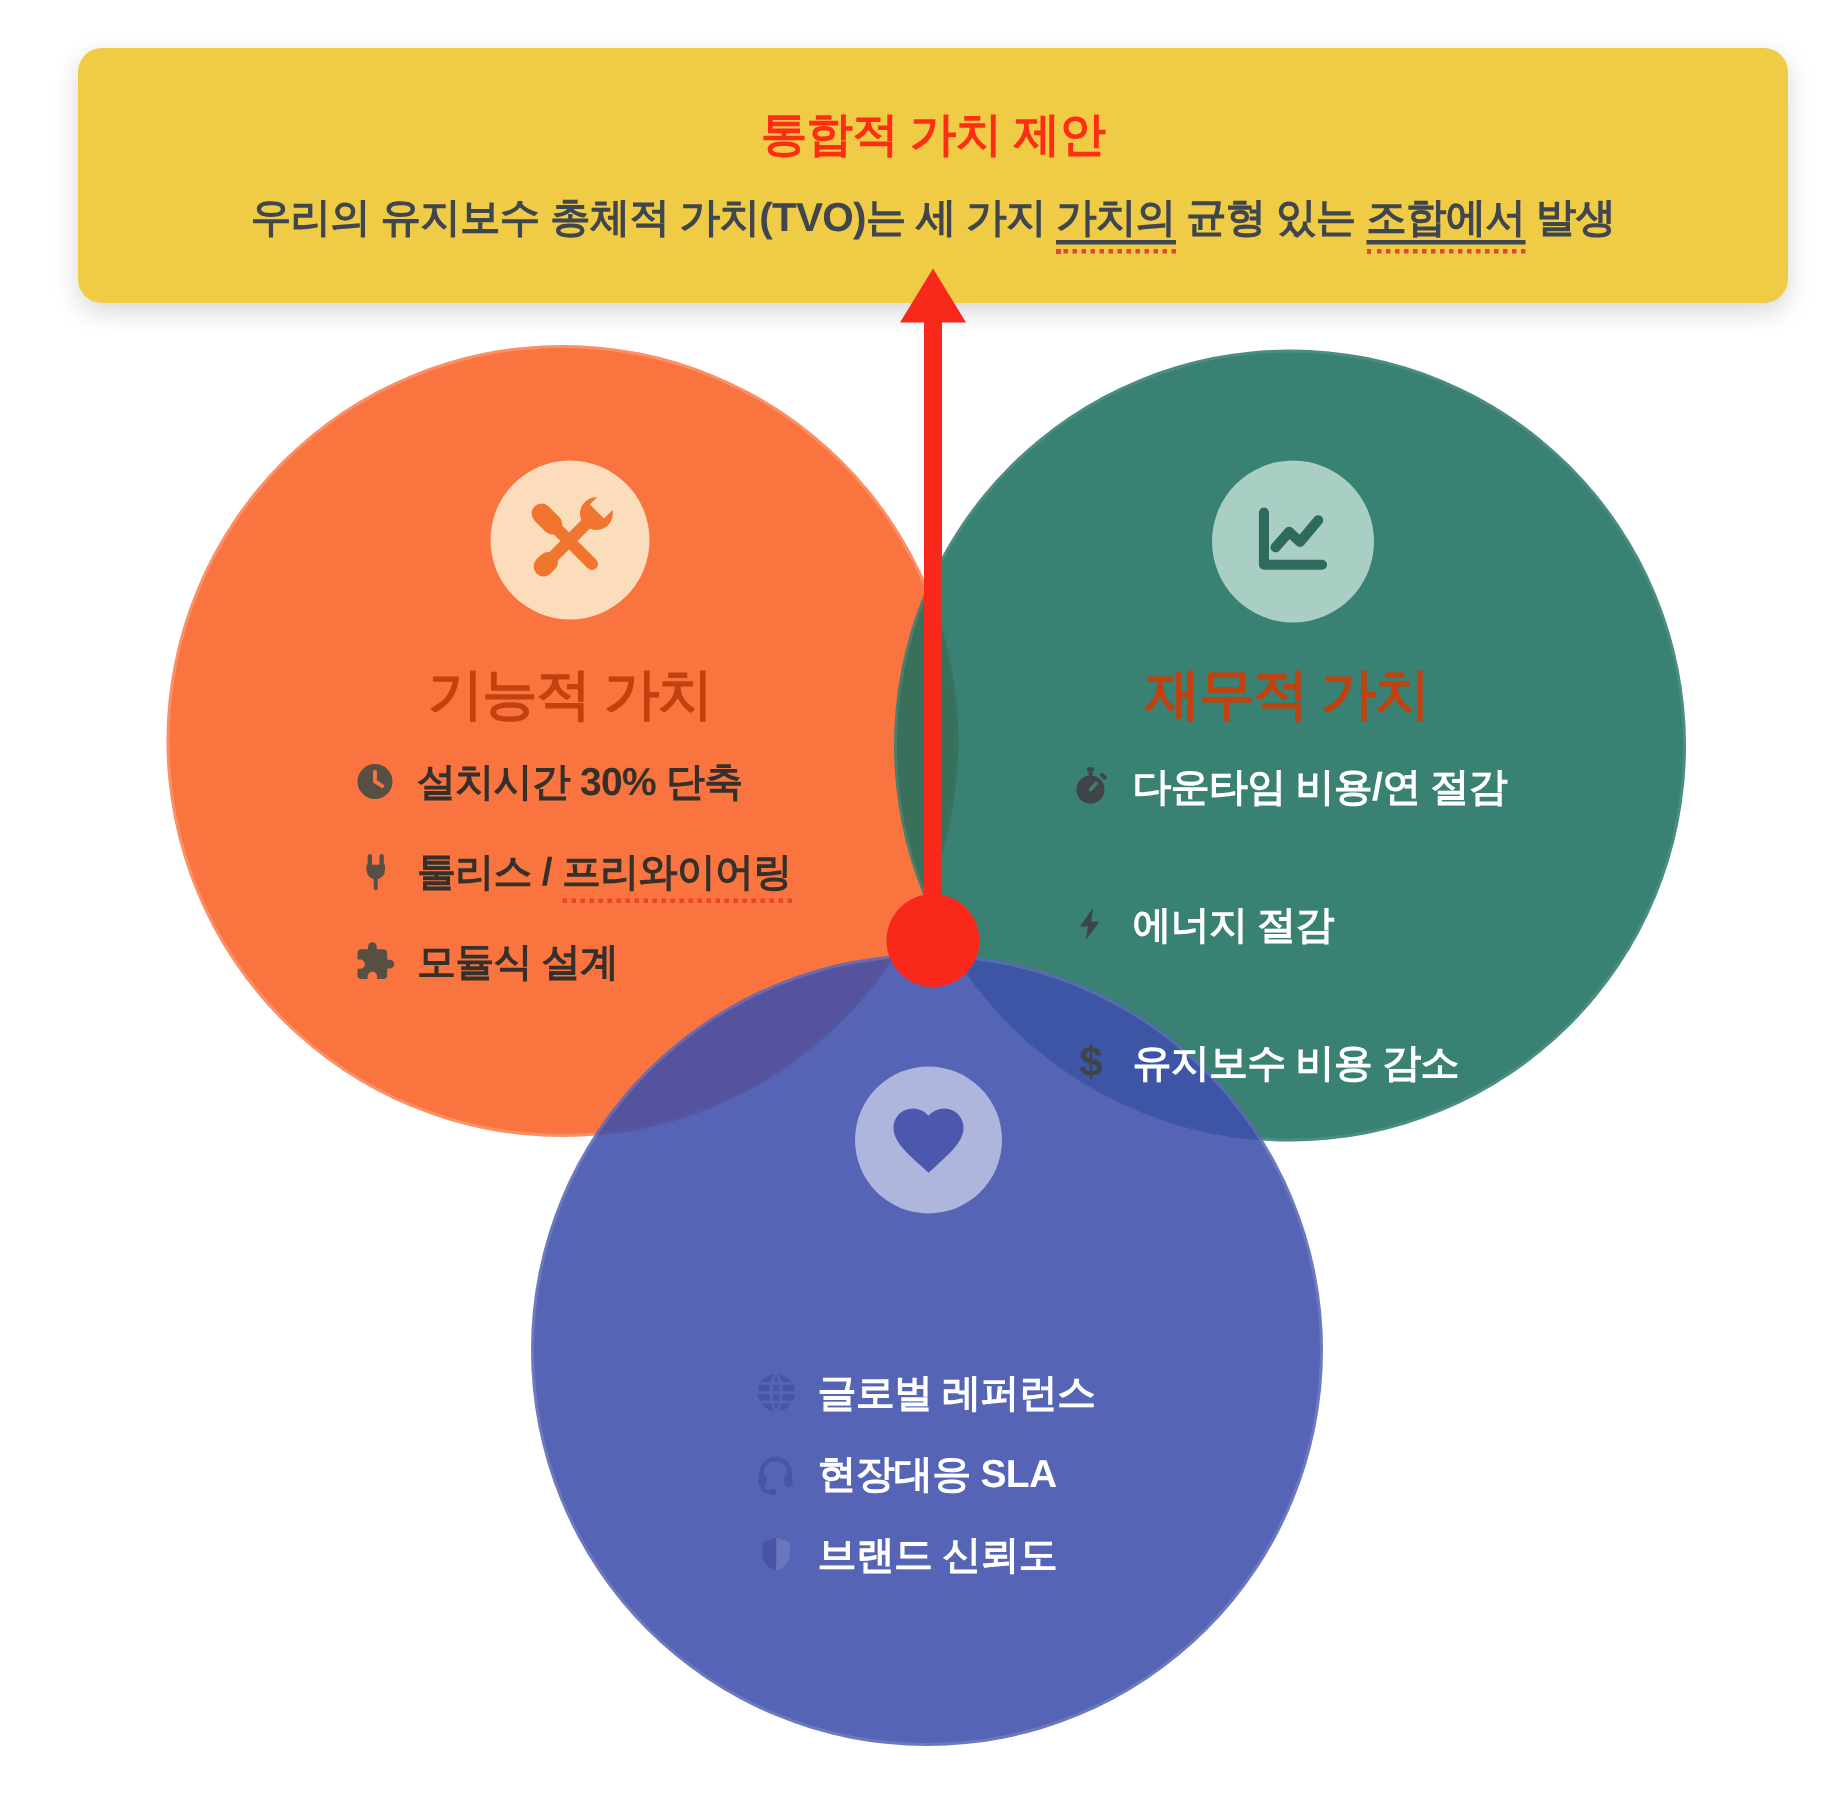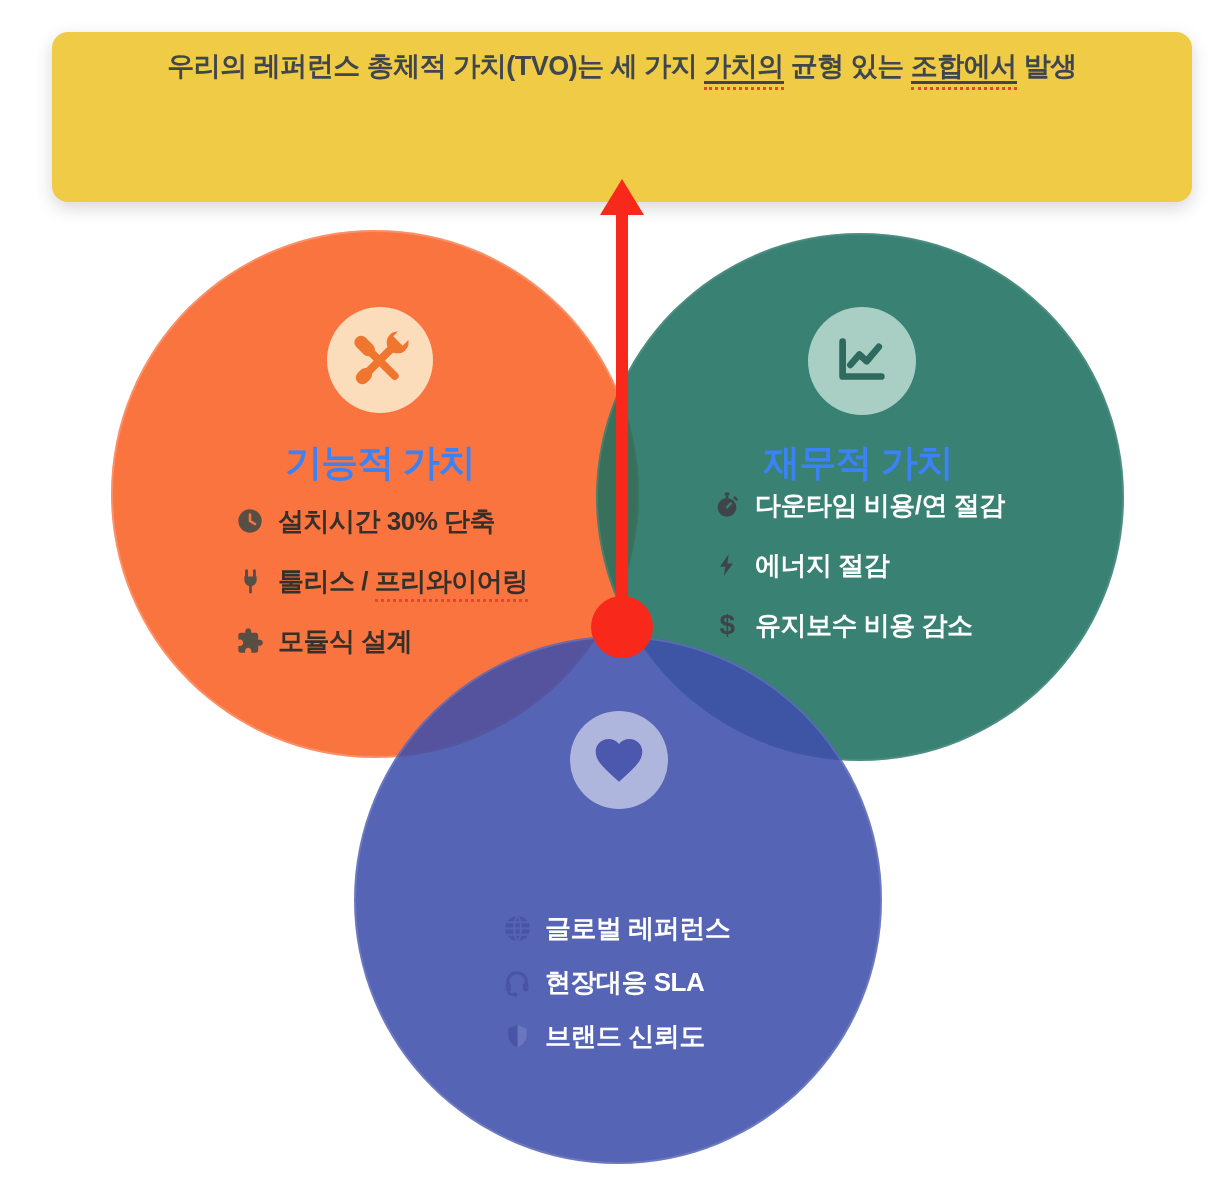--- a/index.html
+++ b/index.html
@@ -23,29 +23,29 @@
   .circle-emotional{left:354px;top:636px;background:rgba(62,78,171,.88);box-shadow:inset 0 0 0 2px rgba(255,255,255,.14);}
 
   
   .badge{position:absolute;border-radius:50%;display:flex;align-items:center;justify-content:center;z-index:3;}
   .badge-functional{left:327px;top:307px;width:106px;height:106px;background:#FBDCBB;}
   .badge-financial{left:808px;top:307px;width:108px;height:108px;background:#A9CFC5;}
   .badge-emotional{left:570px;top:711px;width:98px;height:98px;background:#AEB6DD;}
 
   
   .circle-title{position:absolute;width:400px;text-align:center;font-size:37px;font-weight:bold;
-                color:#3b82f6;letter-spacing:-1px;z-index:3;}
+                color:#c2410c;letter-spacing:-1px;z-index:3;}
   .title-functional{left:180px;top:438px;}
   .title-financial{left:658px;top:438px;}
   .title-emotional{left:423px;top:838px;}
 
   
   .vlist{position:absolute;display:flex;flex-direction:column;z-index:3;}
   .list-functional{left:233px;top:504px;color:#35302A;}
-  .list-financial{left:710px;top:488px;color:#ffffff;}
+  .list-financial{left:710px;top:507px;color:#ffffff;gap:32px;}
   .list-emotional{left:500px;top:911px;color:#ffffff;}
   .vrow{display:flex;align-items:center;height:34px;margin-bottom:26px;font-size:26px;font-weight:bold;letter-spacing:-.5px;}
   .list-emotional .vrow{margin-bottom:20px;font-size:26px;}
   .vrow .ic{width:34px;flex:0 0 34px;display:flex;align-items:center;justify-content:center;margin-right:11px;}
   .list-functional .ic{color:#574F44;}
   .list-financial .ic{color:#3F4448;}
   .list-emotional .ic{color:#4A54A6;}
   .dollar{font-size:28px;font-weight:bold;color:#3F4448;}
 
   
@@ -55,21 +55,22 @@
   .center-dot{position:absolute;left:591px;top:596px;width:62px;height:62px;border-radius:50%;background:#F8291B;z-index:5;}
 
   svg{display:block;}
 </style>
 </head>
 <body>
 
 <div id="canvas">
 
   <div class="banner">
-    <div class="banner-sub"><span>우리의 레퍼런스 총체적 가치(TVO)는 세 가지 </span><span class="u-solid">가치의</span><span> 균형 있는 </span><span class="u-solid">조합에서</span><span> 발생</span></div>
+    <div class="banner-title">통합적 가치 제안</div>
+    <div class="banner-sub"><span>우리의 유지보수 총체적 가치(TVO)는 세 가지 </span><span class="u-solid">가치의</span><span> 균형 있는 </span><span class="u-solid">조합에서</span><span> 발생</span></div>
   </div>
 
   <div class="circle circle-functional"></div>
   <div class="circle circle-financial"></div>
   <div class="circle circle-emotional"></div>
 
   <div class="badge badge-functional">
     <span>
       <svg width="64" height="64" viewBox="0 0 24 24">
         <g stroke="#F0762F" stroke-linecap="round">

